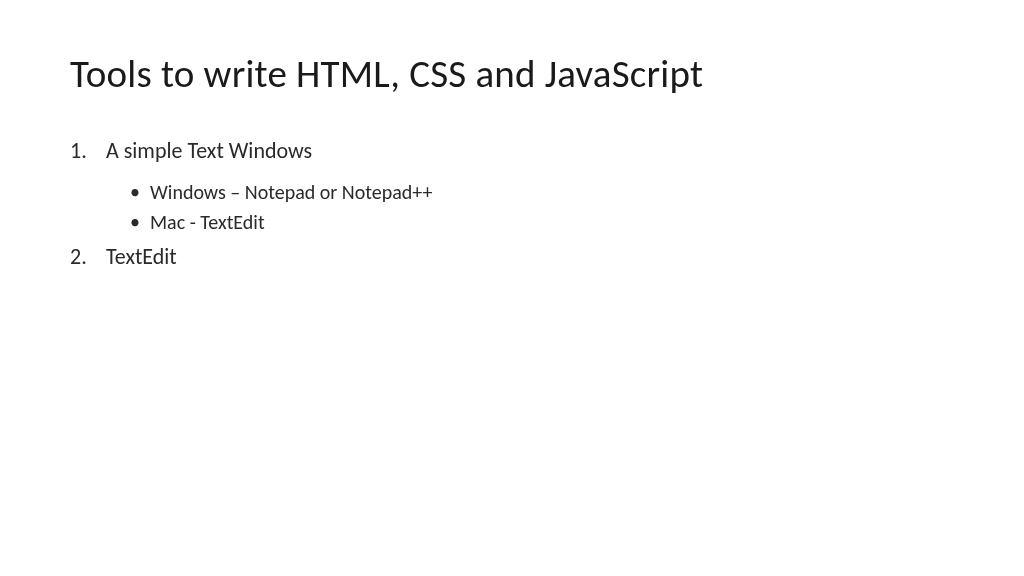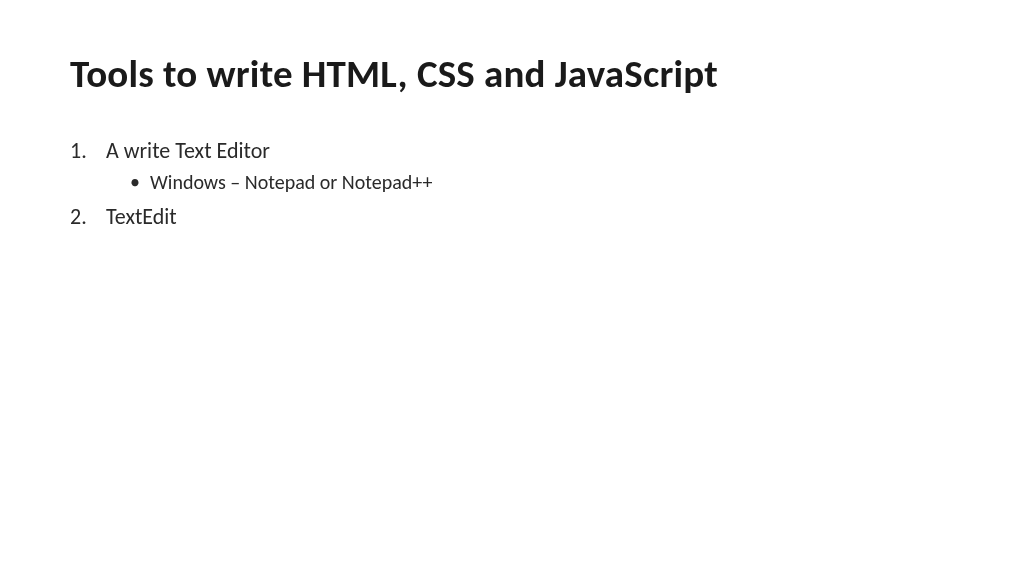--- a/index.html
+++ b/index.html
@@ -10,21 +10,21 @@
     body {
       width: 1024px;
       height: 576px;
       background: #ffffff;
       font-family: Calibri, 'Segoe UI', Arial, sans-serif;
       color: #1a1a1a;
       padding: 50px 70px;
     }
     .title {
       font-size: 39px;
-      font-weight: 700;
+      font-weight: 400;
       color: #1a1a1a;
       margin-bottom: 38px;
       letter-spacing: 0.2px;
     }
     .ordered-list {
       list-style: none;
       counter-reset: item;
       padding-left: 0;
     }
     .ordered-list > li {
@@ -38,21 +38,21 @@
     }
     .ordered-list > li::before {
       content: counter(item) ".";
       position: absolute;
       left: 0;
       font-size: 22px;
     }
     .bullet-list {
       list-style: none;
       padding-left: 24px;
-      margin-top: 0;
+      margin-top: 10px;
       margin-bottom: 2px;
     }
     .bullet-list > li {
       font-size: 20px;
       color: #2a2a2a;
       position: relative;
       padding-left: 20px;
       line-height: 1.5;
     }
     .bullet-list > li::before {
@@ -62,21 +62,22 @@
       font-size: 20px;
     }
   </style>
 </head>
 <body>
 
 <h1 class="title">Tools to write HTML, CSS and JavaScript</h1>
 
 <ol class="ordered-list">
   <li>
-    <span>A write Text Editor</span>
+    <span>A simple Text Windows</span>
     <ul class="bullet-list">
       <li>Windows – Notepad or Notepad++</li>
+      <li>Mac - TextEdit</li>
     </ul>
   </li>
   <li>
     <span>TextEdit</span>
   </li>
 </ol>
 
 </body></html>

